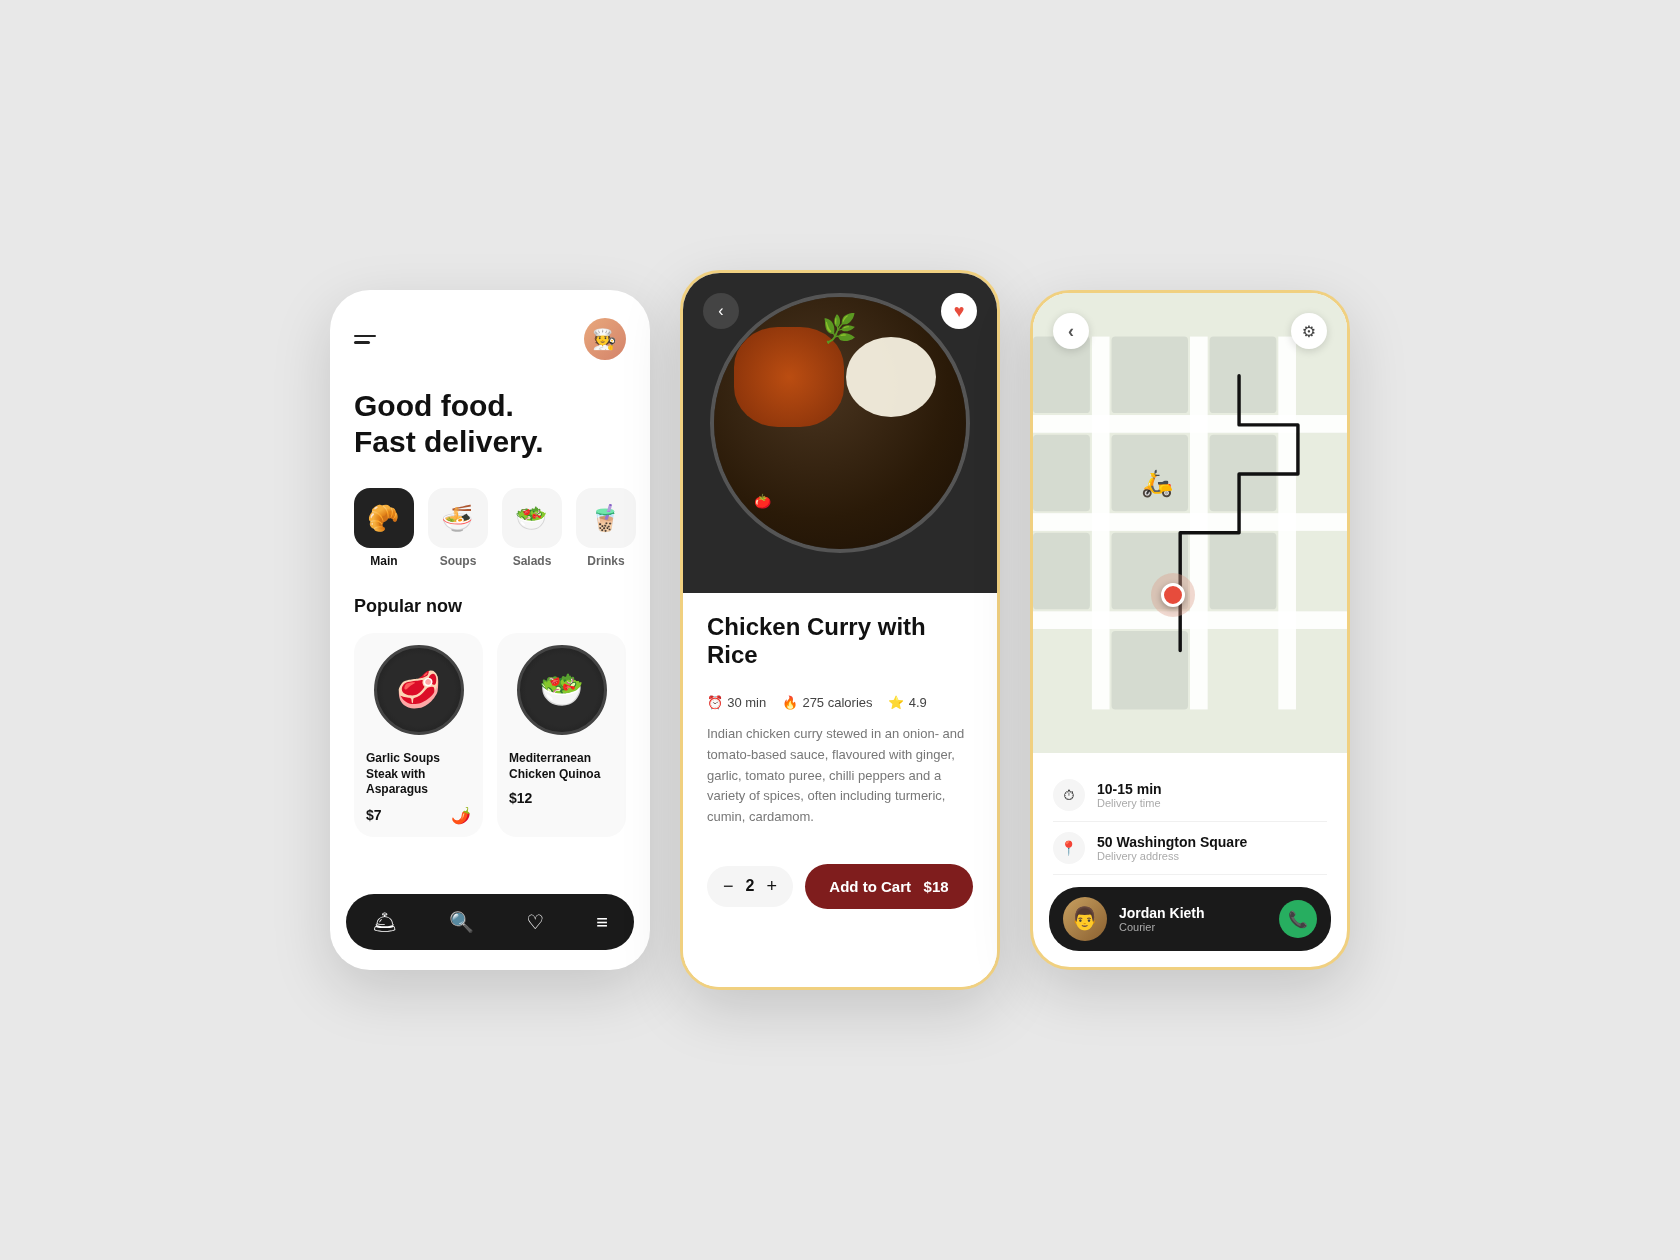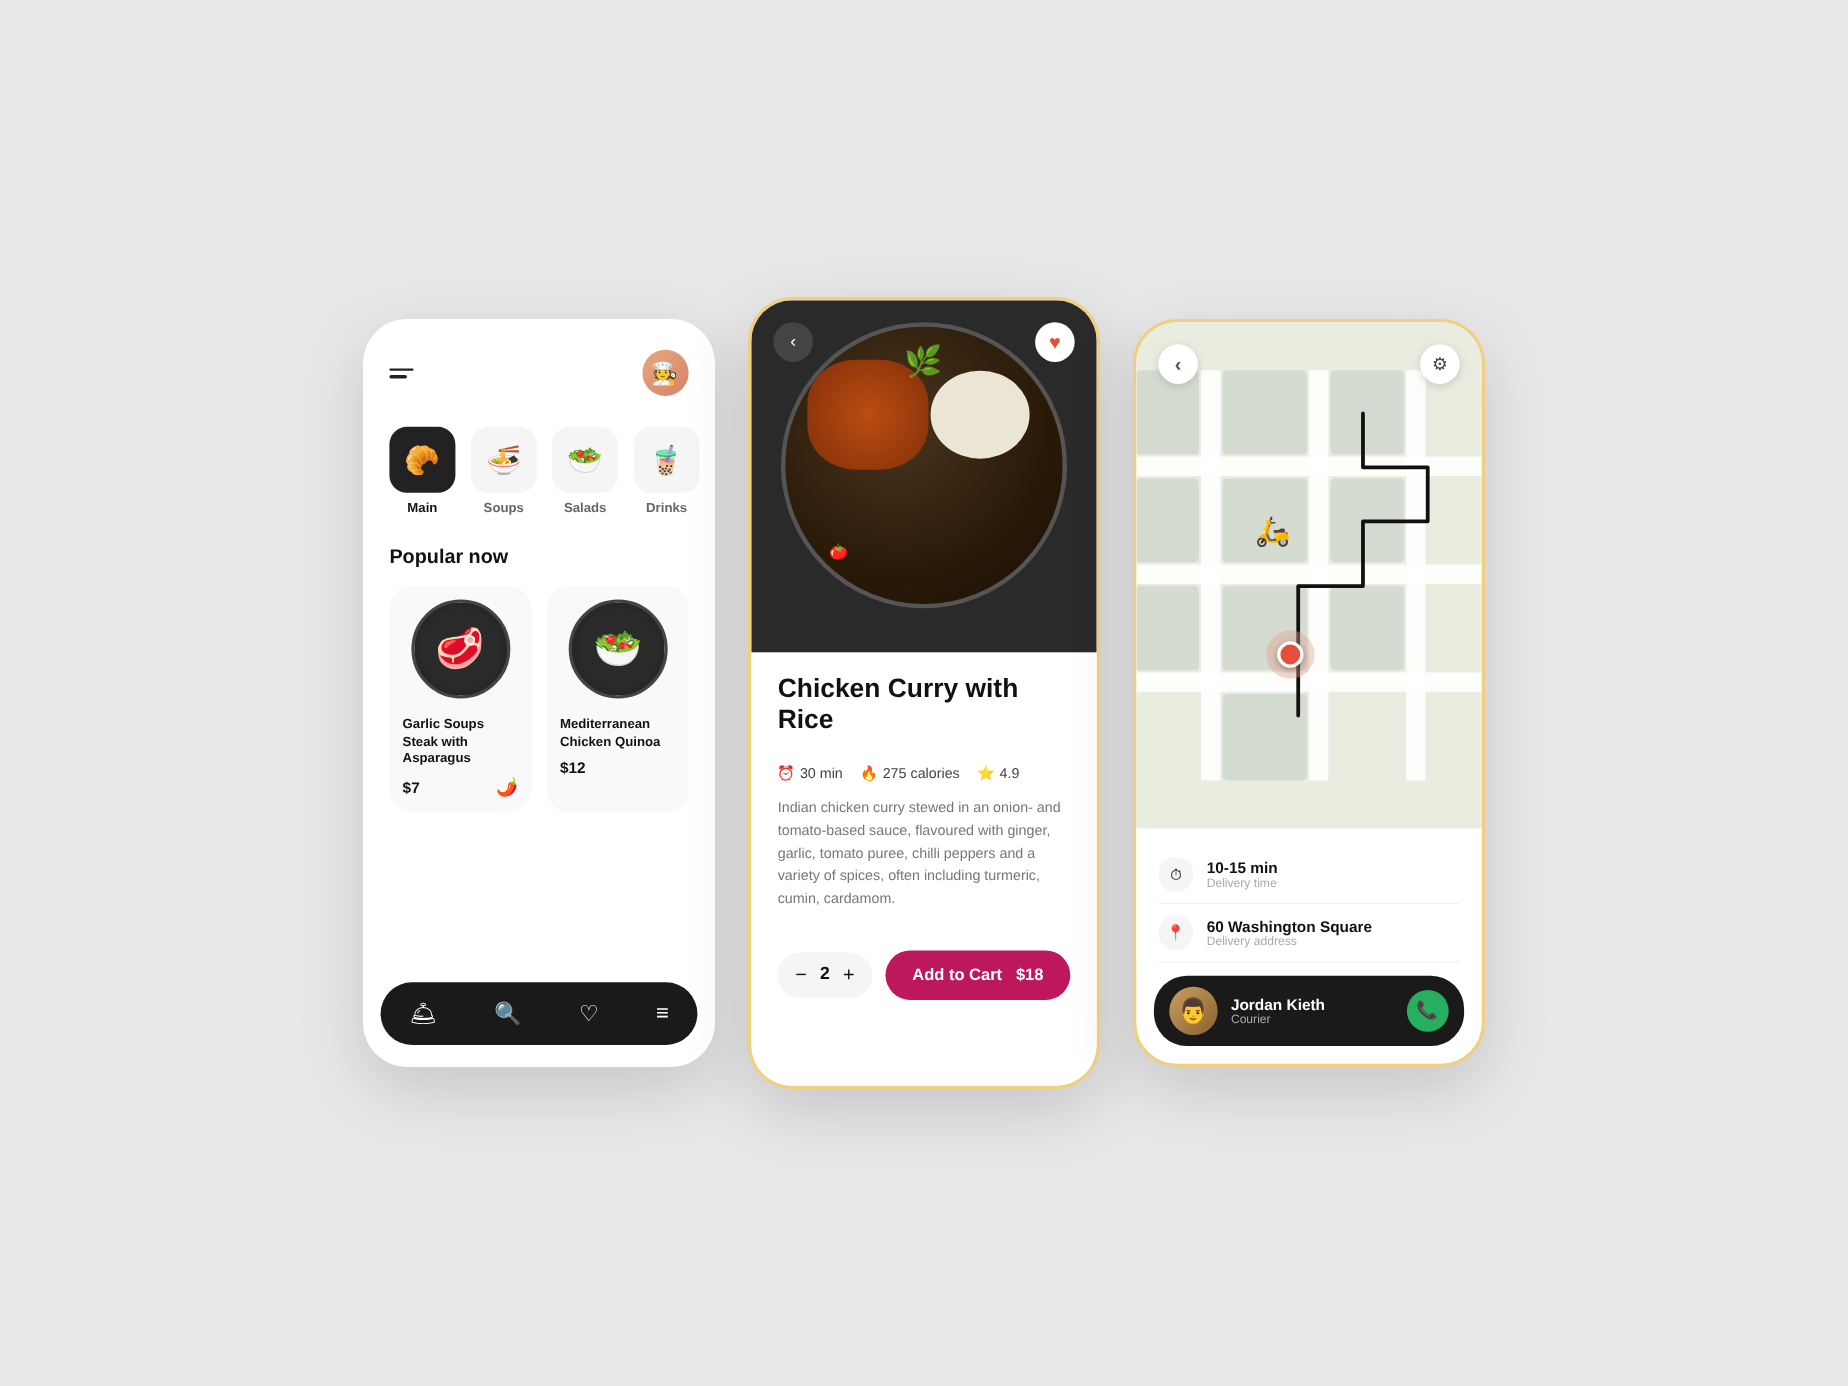--- a/index.html
+++ b/index.html
@@ -93,21 +93,21 @@
     .p2-meta-item { display: flex; align-items: center; gap: 4px; font-size: 13px; color: #444; font-weight: 500; }
     .p2-description { font-size: 13px; color: #777; line-height: 1.6; margin-bottom: 36px; }
     .p2-bottom { display: flex; align-items: center; gap: 12px; }
     .qty-control {
       display: flex; align-items: center; gap: 12px;
       background: #f5f5f5; border-radius: 30px; padding: 10px 16px;
     }
     .qty-btn { font-size: 18px; color: #111; cursor: pointer; font-weight: 300; }
     .qty-num { font-size: 16px; font-weight: 600; color: #111; }
     .add-cart-btn {
-      flex: 1; background: #be185d; color: #fff;
+      flex: 1; background: #7f1d1d; color: #fff;
       border-radius: 30px; padding: 14px 0;
       text-align: center; font-size: 15px; font-weight: 700; cursor: pointer;
     }
 
     
     .p3-inner { height: 100%; display: flex; flex-direction: column; }
     .p3-map { flex: 1; background: #e8ede8; position: relative; overflow: hidden; }
     .map-bg {
       width: 100%; height: 100%;
       background: #e8ede0;
@@ -192,20 +192,24 @@
       <div class="p1-content">
 
         <div class="p1-header">
           <div class="hamburger-icon">
             <span></span>
             <span></span>
           </div>
           <div class="avatar-circle">🧑‍🍳</div>
         </div>
 
+        <div class="p1-title">
+          <span>Good food.</span><br>
+          <span>Fast delivery.</span>
+        </div>
 
         <div class="categories">
           <div class="cat-item">
             <div class="cat-icon-wrap active">🥐</div>
             <span class="cat-label active">Main</span>
           </div>
           <div class="cat-item">
             <div class="cat-icon-wrap">🍜</div>
             <span class="cat-label">Soups</span>
           </div>
@@ -359,21 +363,21 @@
         <div class="p3-info-row">
           <div class="p3-info-icon">⏱</div>
           <div>
             <div class="p3-info-label">10-15 min</div>
             <div class="p3-info-sub">Delivery time</div>
           </div>
         </div>
         <div class="p3-info-row">
           <div class="p3-info-icon">📍</div>
           <div>
-            <div class="p3-info-label">60 Washington Square</div>
+            <div class="p3-info-label">50 Washington Square</div>
             <div class="p3-info-sub">Delivery address</div>
           </div>
         </div>
       </div>
 
       <div class="p3-courier">
         <div class="courier-avatar">👨</div>
         <div>
           <div class="courier-name">Jordan Kieth</div>
           <div class="courier-role">Courier</div>

